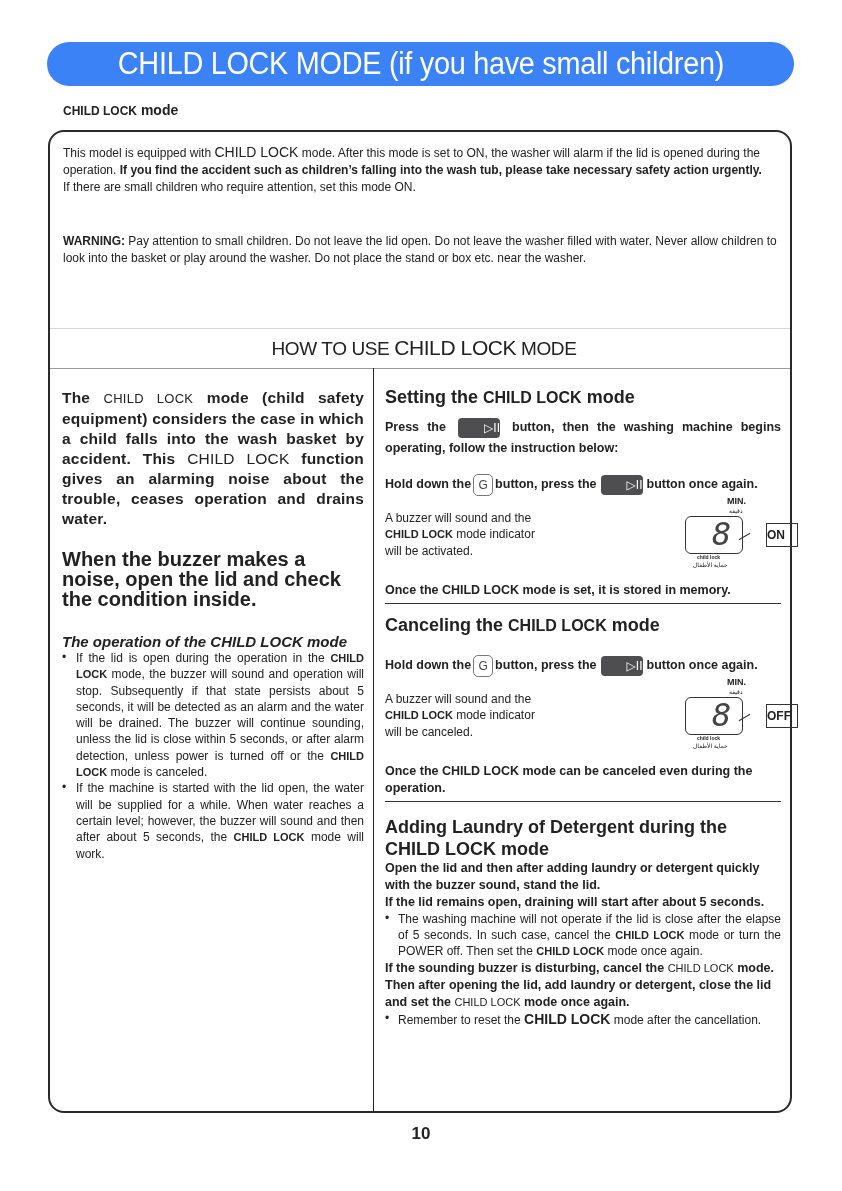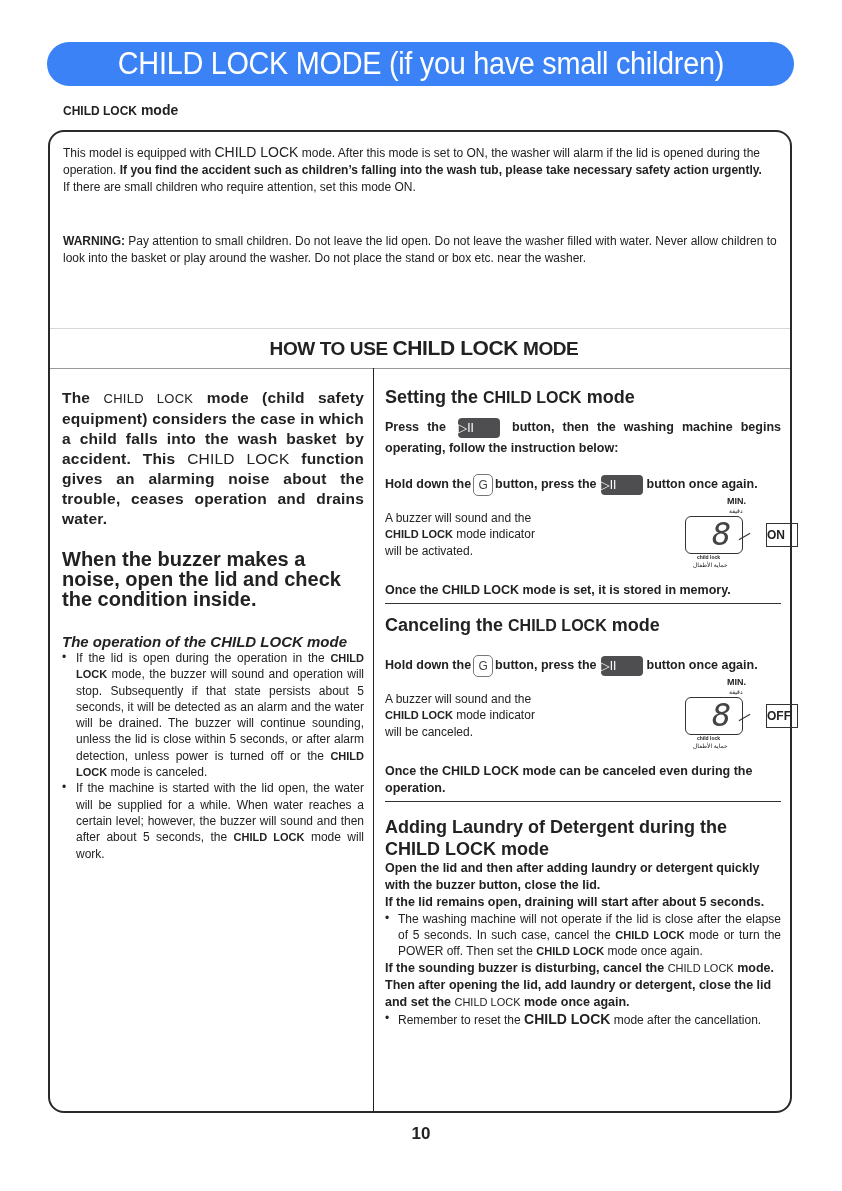--- a/index.html
+++ b/index.html
@@ -6,37 +6,37 @@
   body { width: 842px; height: 1191px; position: relative; font-family: "Liberation Sans", sans-serif; color: #222; overflow: hidden; }
   .title-bar { position: absolute; left: 47px; top: 42px; width: 747px; height: 44px; background: #3b82f6; border-radius: 22px; color: #fff; text-align: center; }
   .title-bar span { display: inline-block; font-size: 31px; line-height: 44px; letter-spacing: -0.3px; transform: scaleX(0.93); transform-origin: center; white-space: nowrap; }
   .subhead { position: absolute; left: 63px; top: 102px; font-size: 14px; font-weight: bold; }
   .subhead .sm { font-size: 12px; }
   .frame { position: absolute; left: 48px; top: 130px; width: 744px; height: 983px; border: 2px solid #2a2a2a; border-radius: 16px; box-sizing: border-box; }
   .intro { position: absolute; left: 63px; top: 144px; width: 718px; font-size: 12px; line-height: 17px; }
   .intro p { margin: 0; }
   .intro .warn { margin-top: 37px; }
   .rule-top { position: absolute; left: 50px; top: 328px; width: 740px; height: 1px; background: #d7d7d7; }
-  .howto { position: absolute; left: 50px; top: 336px; width: 748px; text-align: center; font-weight: bold; font-size: 19px; letter-spacing: -0.4px; }
+  .howto { position: absolute; left: 50px; top: 336px; width: 748px; text-align: center; font-weight: normal; font-size: 19px; letter-spacing: -0.4px; }
   .howto .big { font-size: 21px; }
   .rule-mid { position: absolute; left: 50px; top: 368px; width: 740px; height: 1px; background: #9a9a9a; }
   .vdiv { position: absolute; left: 373px; top: 368px; width: 1px; height: 743px; background: #222; }
   .left { position: absolute; left: 62px; top: 388px; width: 302px; }
   .lead { font-weight: bold; font-size: 15.5px; line-height: 20px; text-align: justify; letter-spacing: 0.2px; }
   .lead .sm { font-size: 13px; font-weight: normal; letter-spacing: 0.3px; }
   .lead2 { margin-top: 20px; font-weight: bold; font-size: 20px; line-height: 20px; }
   .op-head { margin-top: 24px; font-weight: bold; font-size: 15px; font-style: italic; }
   .bul { position: relative; padding-left: 14px; font-size: 12px; line-height: 16.3px; text-align: justify; }
   .bul::before { content: "\2022"; position: absolute; left: 0; top: -1px; }
   .k { font-weight: bold; font-size: 11px; }
   .right { position: absolute; left: 385px; top: 386px; width: 396px; }
   h3 { margin: 0; font-size: 18px; font-weight: bold; line-height: 22px; }
   h3 .m { font-size: 16px; }
   .bp { font-weight: bold; font-size: 12.5px; line-height: 20px; }
-  .btn-play { display: inline-block; width: 42px; height: 20px; background: #4e4e50; border-radius: 4px; color: #fff; text-align: left; font-size: 12px; line-height: 20px; vertical-align: middle; font-weight: normal; margin: 0 4px; }
+  .btn-play { display: inline-block; width: 42px; height: 20px; background: #4e4e50; border-radius: 4px; color: #fff; text-align: right; font-size: 12px; line-height: 20px; vertical-align: middle; font-weight: normal; margin: 0 4px; }
   .btn-timer { display: inline-block; width: 18px; height: 20px; border: 1px solid #777; border-radius: 5px; color: #444; text-align: center; font-size: 12px; line-height: 20px; vertical-align: middle; font-weight: normal; margin: 0 2px; }
   .rowflex { display: flex; justify-content: space-between; align-items: flex-start; }
   .desc { font-size: 12px; line-height: 16.5px; margin-top: 14px; }
   .desc .k2 { font-weight: bold; font-size: 11px; }
   .disp { position: relative; width: 96px; height: 80px; }
   .disp .min { position: absolute; left: 42px; top: 0; font-size: 9px; font-weight: bold; }
   .disp .ar { position: absolute; left: 44px; top: 11px; font-size: 6px; }
   .disp .lcd { position: absolute; left: 0; top: 20px; width: 56px; height: 36px; border: 1.5px solid #333; border-radius: 6px; }
   .disp .digit { position: absolute; left: 27px; top: 20px; font-size: 32px; font-family: "DejaVu Sans Mono", monospace; line-height: 36px; color: #444; font-style: italic; }
   .disp .tag { position: absolute; left: 81px; top: 27px; width: 30px; height: 22px; border: 1.5px solid #333; text-align: left; font-weight: bold; font-size: 12px; line-height: 22px; }
@@ -114,21 +114,21 @@
       <div class="lead-line"></div>
       <span class="tag">OFF</span>
       <span class="cl">child lock</span>
       <span class="ar2">حماية الأطفال</span>
     </div>
   </div>
   <div class="note" style="margin-top:6px">Once the  CHILD LOCK  mode can be canceled even during the operation.</div>
 
   <div class="add">
     <h3><span>Adding Laundry of Detergent during the</span><br><span>CHILD LOCK</span><span>  mode</span></h3>
-    <div class="bb">Open the lid and then after adding laundry or detergent quickly with the buzzer button, close the lid.</div>
+    <div class="bb">Open the lid and then after adding laundry or detergent quickly with the buzzer sound, stand the lid.</div>
     <div class="bb">If the lid remains open, draining will start after about 5 seconds.</div>
     <div class="bulr"><span>The washing machine will not operate if the lid is close after the elapse of 5 seconds. In such case, cancel the </span><span class="k">CHILD LOCK</span><span> mode or turn the POWER off. Then set the </span><span class="k">CHILD LOCK</span><span> mode once again.</span></div>
     <div class="bb" style=""><span>If the sounding buzzer is disturbing, cancel the </span><span style="font-weight:normal;font-size:11px">CHILD LOCK</span><span> mode. Then after opening the lid, add laundry or detergent, close the lid and set the </span><span style="font-weight:normal;font-size:11px">CHILD LOCK</span><span> mode once again.</span></div>
     <div class="bulr"><span>Remember to reset the </span><b style="font-size:14px">CHILD LOCK</b><span> mode after the cancellation.</span></div>
   </div>
 </div>
 
 <div class="pagenum">10</div>
 
 </body></html>

